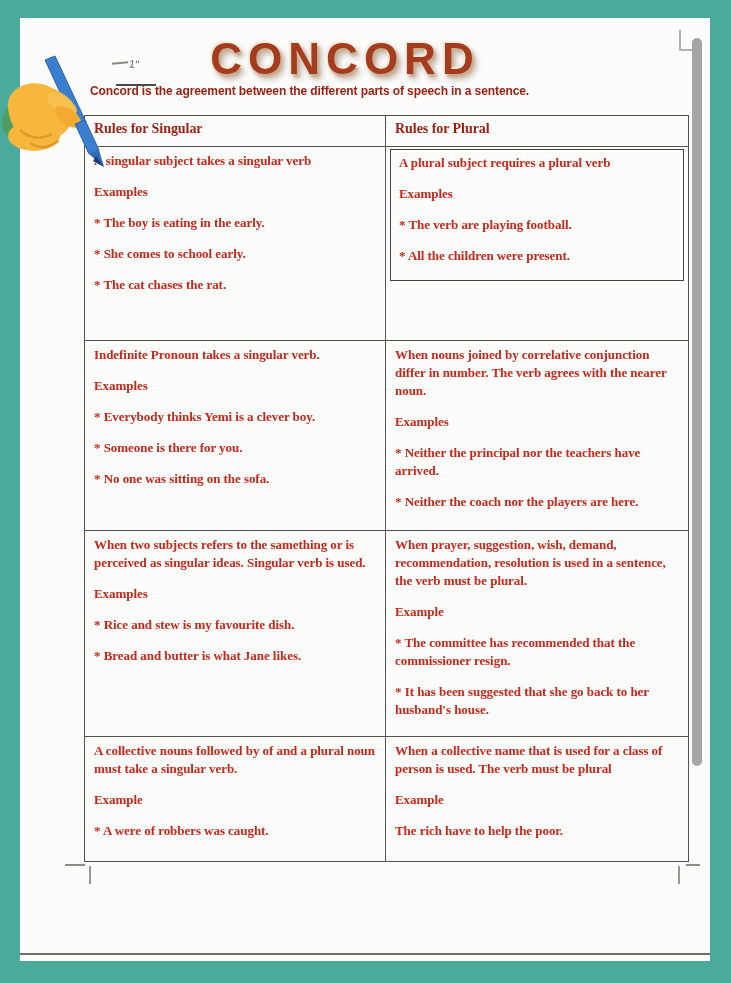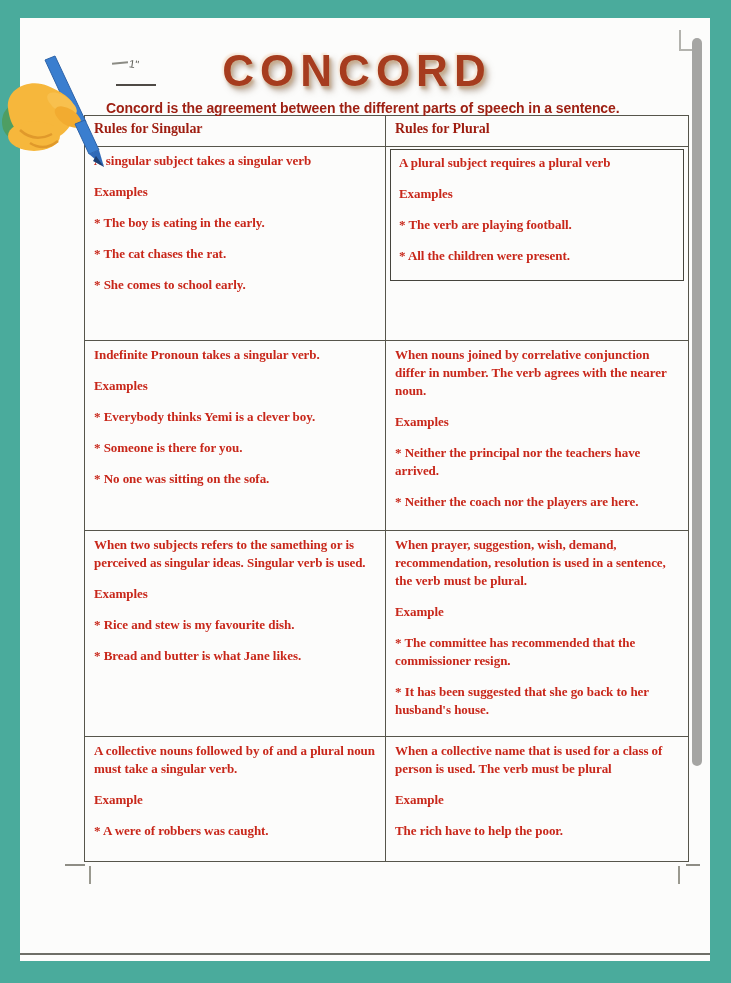--- a/index.html
+++ b/index.html
@@ -1,24 +1,24 @@
 <!DOCTYPE html>
 <html><head>
 <meta charset="utf-8">
 <style>
   html,body{margin:0;padding:0;background:#dddddd;}
   .frame{position:relative;width:731px;height:983px;background:#4aab9c;overflow:hidden;
          font-family:"Liberation Sans",sans-serif;}
   .page{position:absolute;left:20px;top:18px;width:690px;height:943px;background:#fcfcfb;}
 
   
-  .title{position:absolute;left:40px;top:16px;width:570px;margin:12px;text-align:center;
+  .title{position:absolute;left:40px;top:16px;width:570px;margin:0;text-align:center;
          font-size:44px;line-height:50px;font-weight:800;letter-spacing:6px;color:#a63c1e;
          text-shadow:-2px -2px 2px #f6e8da, 2px 3px 3px #c4a98c, 4px 5px 6px rgba(125,100,78,.5);}
-  .intro{position:absolute;left:70px;top:66px;margin:16px;font-size:14px;font-weight:600;
+  .intro{position:absolute;left:70px;top:66px;margin:0;font-size:12px;font-weight:600;
          color:#9e2013;letter-spacing:-.1px;z-index:2;}
 
   
   .dash{position:absolute;left:92px;top:44px;width:16px;height:2px;background:#8b8b84;transform:rotate(-5deg);}
   .stray{position:absolute;left:109px;top:40px;font-size:11px;color:#5c5c55;transform:rotate(8deg);}
   .overline{position:absolute;left:96px;top:66px;width:40px;height:2px;background:#4e4a45;z-index:3;}
 
   
   .tbl{position:absolute;left:64px;top:97px;width:603px;border:1.6px solid #56554b;z-index:1;font-family:Liberation Serif, serif;}
   .row{display:flex;border-top:1.6px solid #56554b;}
@@ -62,22 +62,22 @@
       <div class="row hdr h-hdr">
         <div class="c l hdr-cell">Rules for Singular</div>
         <div class="c r hdr-cell">Rules for Plural</div>
       </div>
 
       <div class="row h1">
         <div class="c l">
             <div class="para">A singular subject takes a singular verb</div>
             <div class="para">Examples</div>
             <div class="para">* The boy is eating in the early.</div>
+            <div class="para">* She comes to school early.</div>
             <div class="para">* The cat chases the rat.</div>
-            <div class="para">* She comes to school early.</div>
           </div>
         <div class="c r has-box">
           <div class="inner-box">
               <div class="para">A plural subject requires a plural verb</div>
               <div class="para">Examples</div>
               <div class="para">* The verb are playing football.</div>
               <div class="para">* All the children were present.</div>
               <div class="para">* Some ladies have arrived.</div>
             </div>
         </div>

